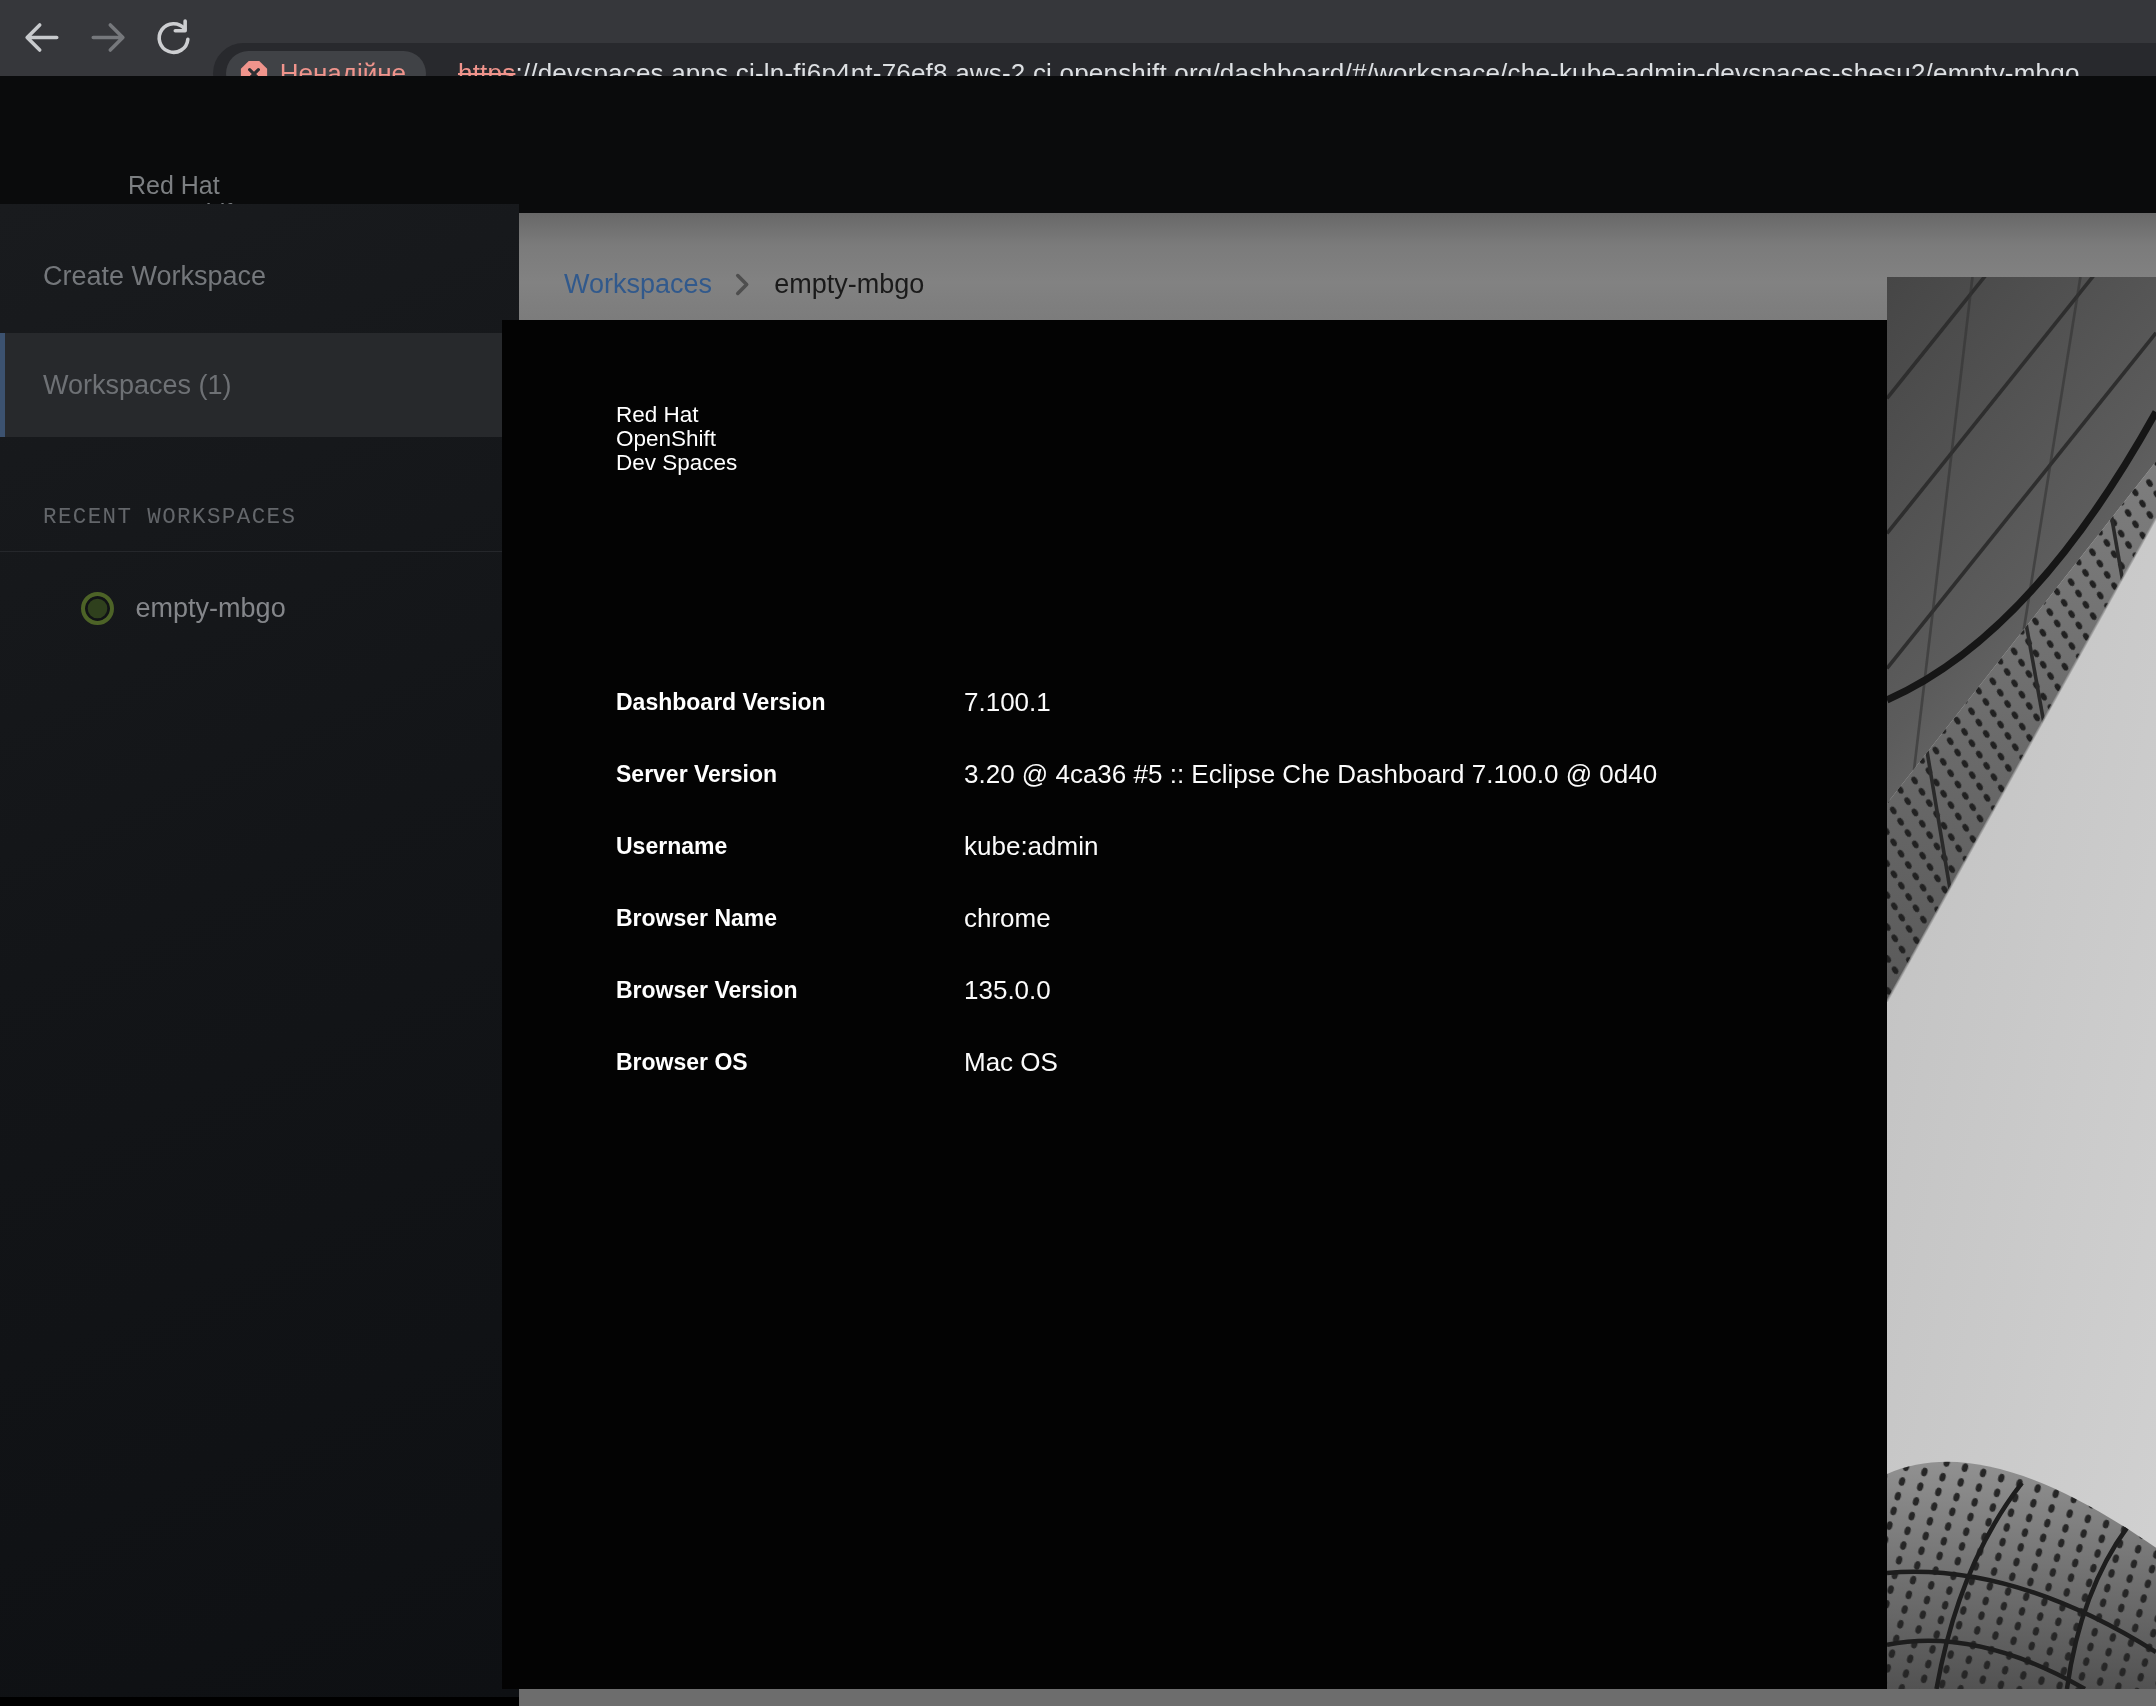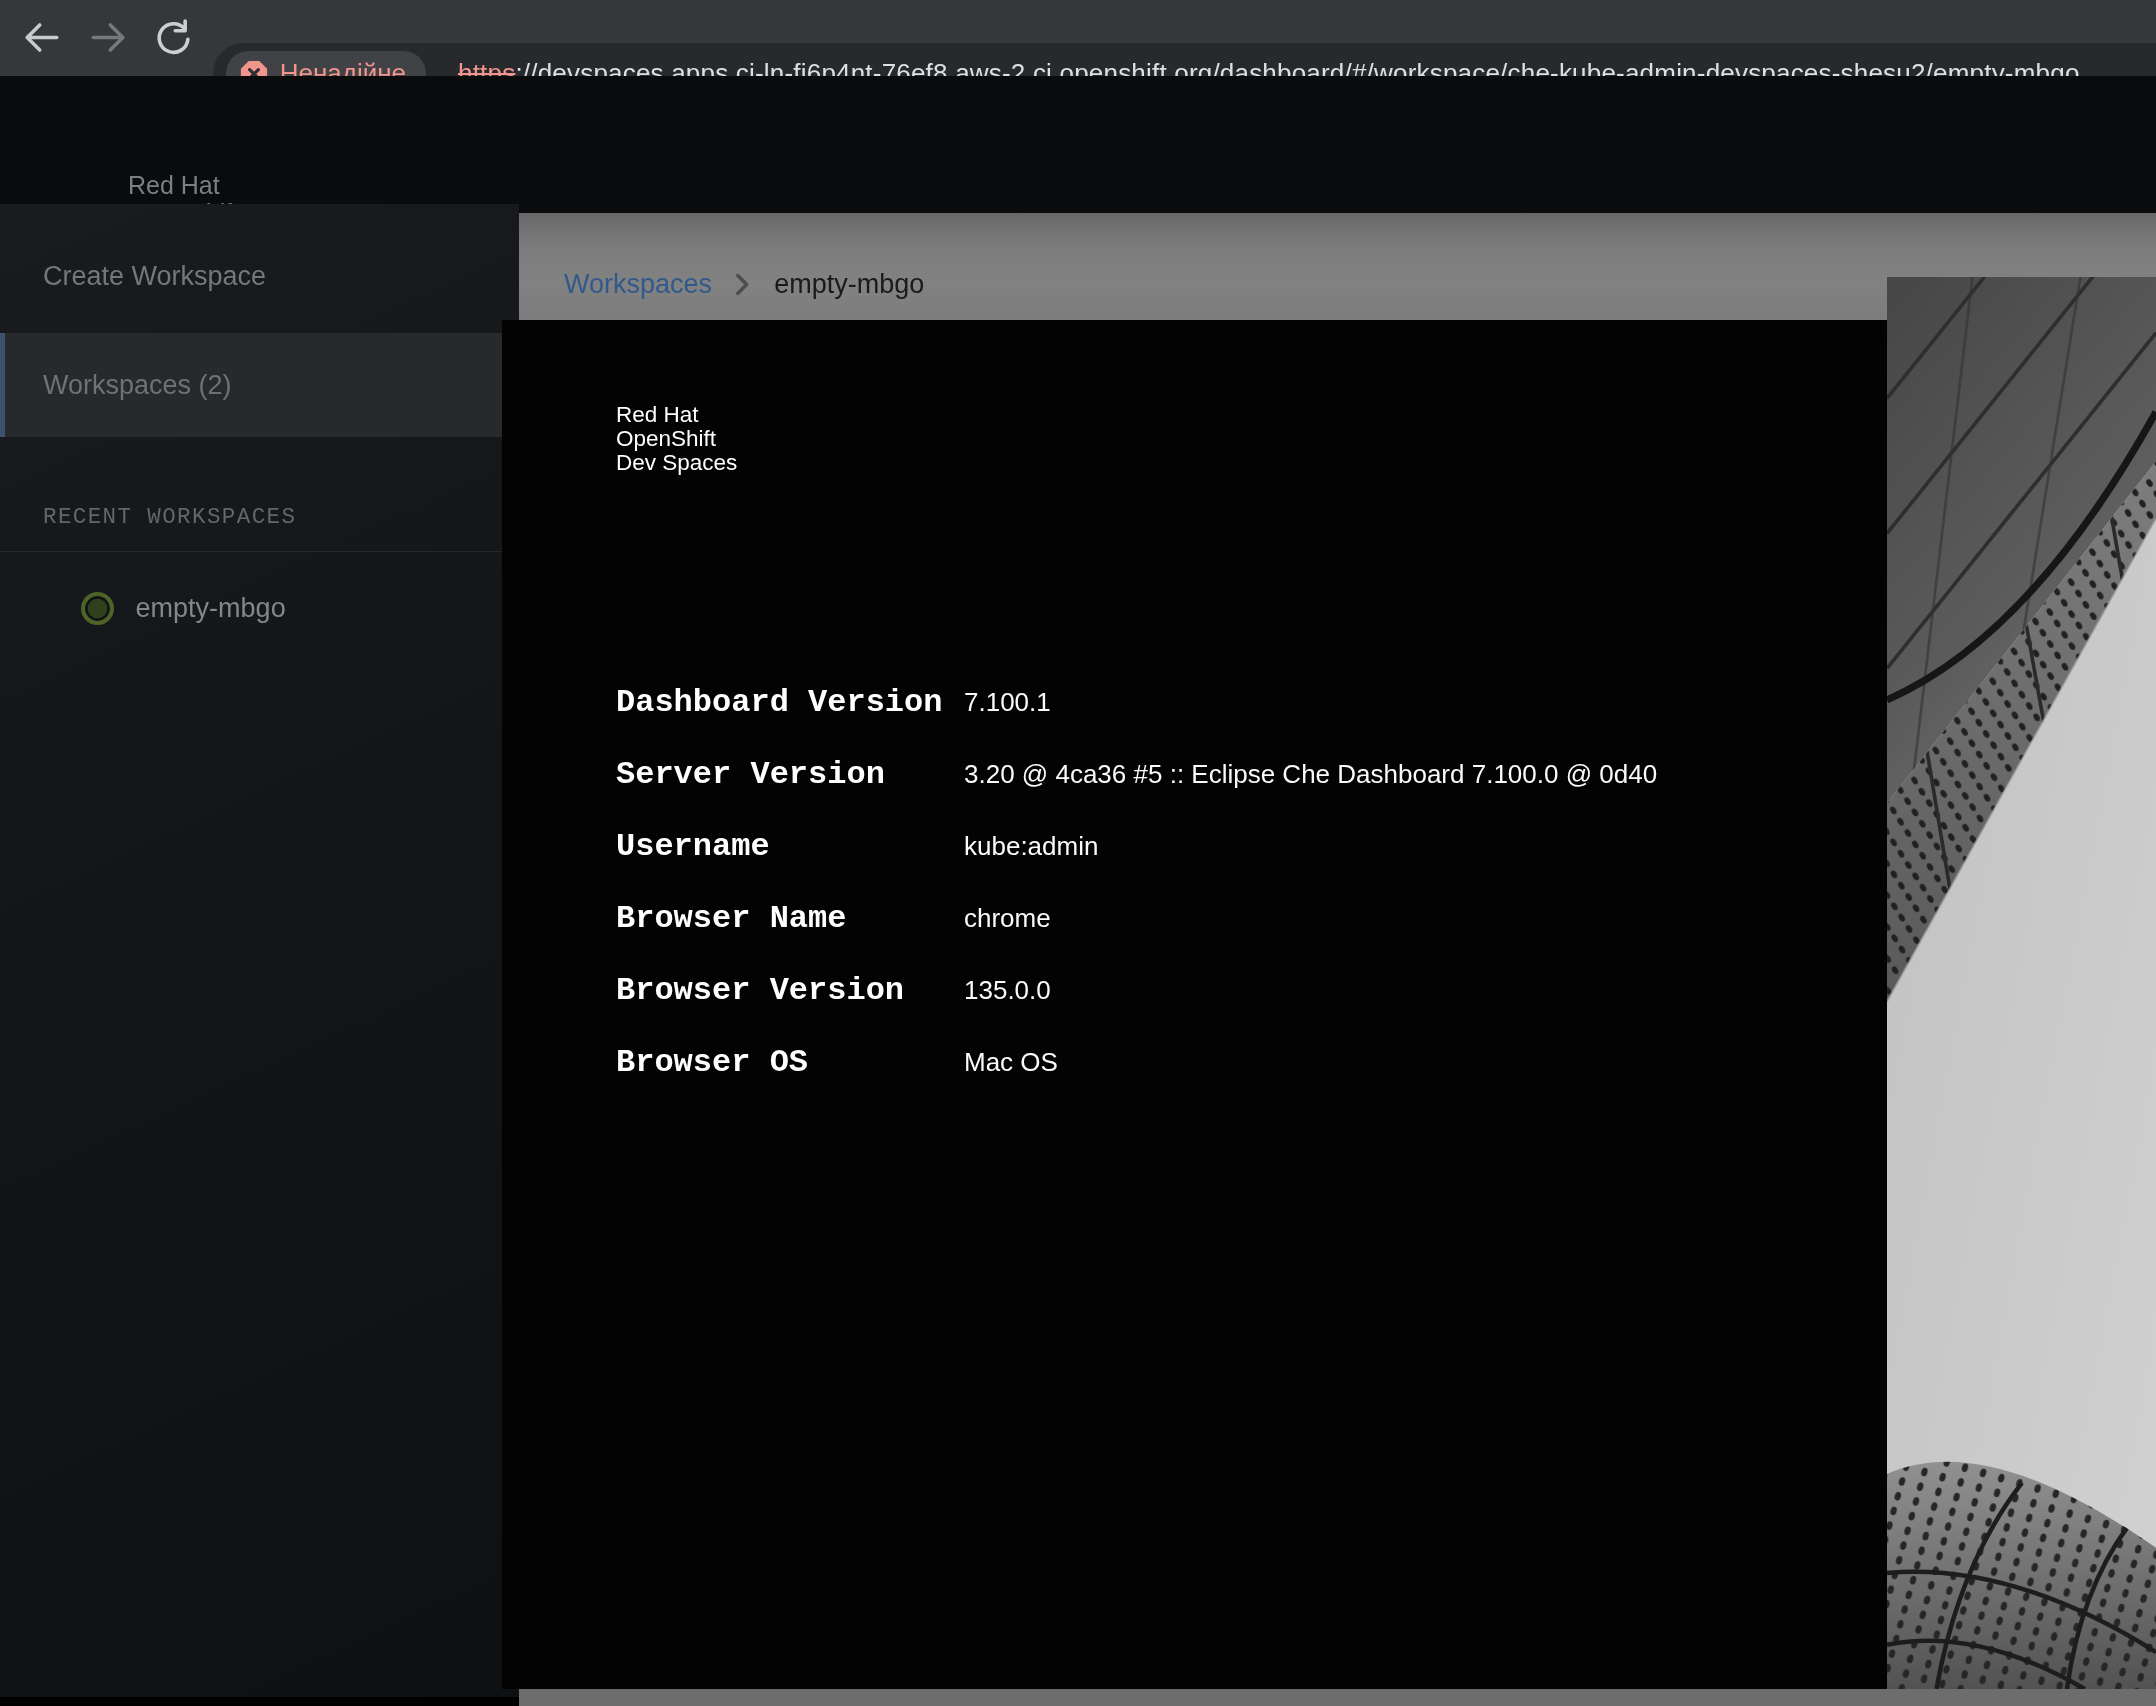--- a/index.html
+++ b/index.html
@@ -55,21 +55,21 @@
   .crumb-current{color:#1a1a1a;}
 
   .photo{position:absolute;top:64px;right:0;width:269px;height:1412px;}
 
   
   .loader-panel{position:absolute;left:-17px;top:107px;width:1385px;height:1369px;background:#030303;}
   .loader-logo{position:absolute;left:114px;top:83px;color:#ffffff;font-size:22.5px;
                line-height:24px;font-weight:300;}
   .info{position:absolute;left:114px;top:346px;}
   .info-row{height:72px;display:flex;align-items:center;}
-  .info-label{width:340px;font-size:32px;font-weight:700;color:#ffffff;flex:0 0 auto;font-family:Liberation Mono, monospace;}
+  .info-label{width:340px;font-size:23px;font-weight:700;color:#ffffff;flex:0 0 auto;}
   .info-value{font-size:26px;color:#fbfbfb;white-space:nowrap;margin-left:8px;}
 </style>
 </head>
 <body>
 
 <div class="browser-bar">
   <div class="nav-btn btn-back">
     <svg width="43" height="43" viewBox="0 0 48 48">
       <path d="M22 10 L8 24 L22 38 M8 24 H41" fill="none" stroke="#c8cacd" stroke-width="4" stroke-linecap="round" stroke-linejoin="round"></path>
     </svg>
@@ -108,21 +108,21 @@
     <div>OpenShift</div>
     <div>Dev Spaces</div>
   </div>
 </div>
 
 <div class="sidebar">
   <div class="nav-item first">
     <span>Create Workspace</span>
   </div>
   <div class="nav-item active">
-    <span>Workspaces (2)</span>
+    <span>Workspaces (1)</span>
   </div>
   <div class="recent-head">RECENT WORKSPACES</div>
   <div class="recent-item">
     <span class="status-dot"></span>
     <span class="recent-item-label">empty-mbgo</span>
   </div>
 </div>
 
 <div class="main">
   <div class="topbar">

